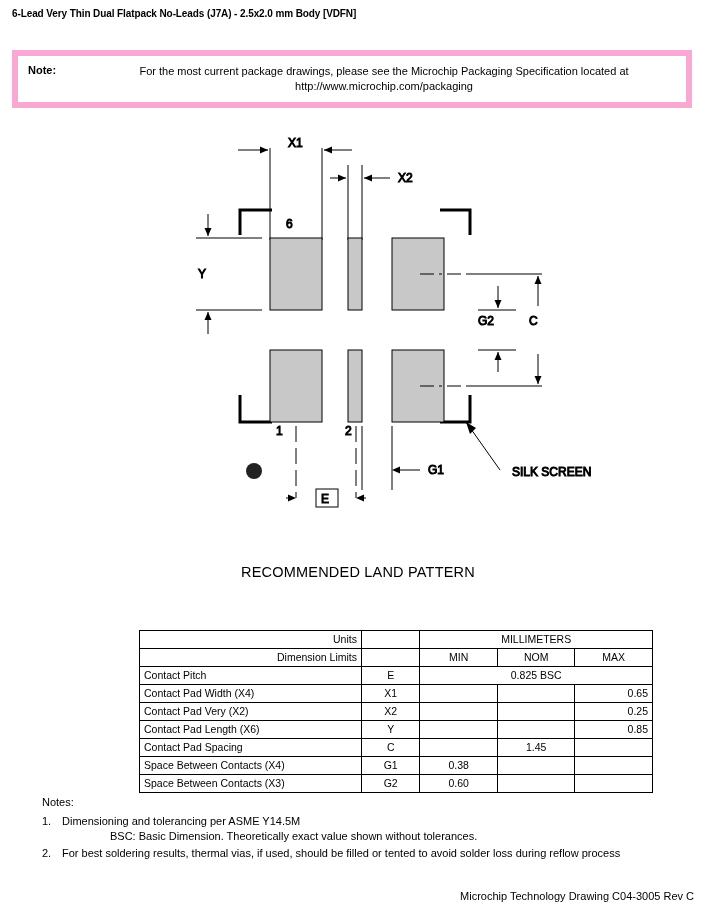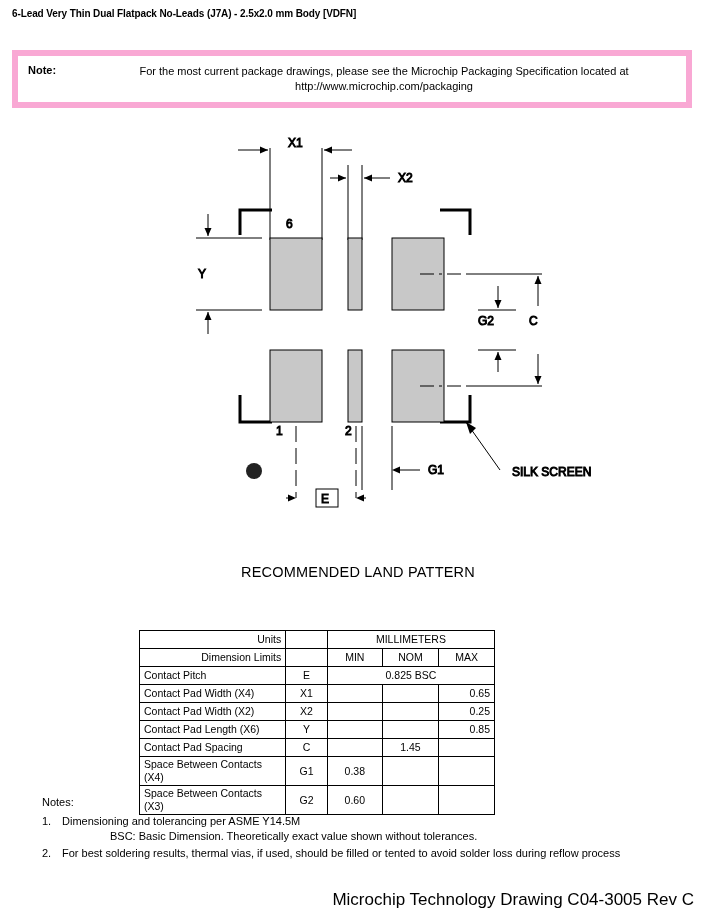--- a/index.html
+++ b/index.html
@@ -67,21 +67,21 @@
     top: 564px;
     width: 716px;
     text-align: center;
     font-size: 14.5px;
     letter-spacing: 0.2px;
   }
   table.dim {
     position: absolute;
     left: 139px;
     top: 630px;
-    width: 356px;
+    width: 514px;
     border-collapse: collapse;
     font-size: 10.5px;
   }
   table.dim td {
     border: 1px solid #000;
     padding: 1px 4px;
     height: 15px;
     line-height: 13px;
   }
   .c-label { width: 200px; text-align: left; }
@@ -108,21 +108,21 @@
     left: 0;
     top: 0;
   }
   .notes .n-sub {
     padding-left: 48px;
   }
   .footer {
     position: absolute;
     right: 22px;
     top: 890px;
-    font-size: 17px;
+    font-size: 11px;
   }
   svg { display: block; }
   .dimtext { font-family: "Liberation Sans", sans-serif; font-size: 12px; fill: #000; }
 </style>
 </head>
 <body>
 
 <div class="page">
 
   <div class="title">6-Lead Very Thin Dual Flatpack No-Leads (J7A) - 2.5x2.0 mm Body [VDFN]</div>
@@ -251,21 +251,21 @@
         <td class="c-num hdr-center" colspan="3">0.825 BSC</td>
       </tr>
       <tr>
         <td class="c-label">Contact Pad Width (X4)</td>
         <td class="c-sym">X1</td>
         <td class="c-num"></td>
         <td class="c-num"></td>
         <td class="c-num">0.65</td>
       </tr>
       <tr>
-        <td class="c-label">Contact Pad Width (X2)</td>
+        <td class="c-label">Contact Pad Very (X2)</td>
         <td class="c-sym">X2</td>
         <td class="c-num"></td>
         <td class="c-num"></td>
         <td class="c-num">0.25</td>
       </tr>
       <tr>
         <td class="c-label">Contact Pad Length (X6)</td>
         <td class="c-sym">Y</td>
         <td class="c-num"></td>
         <td class="c-num"></td>

